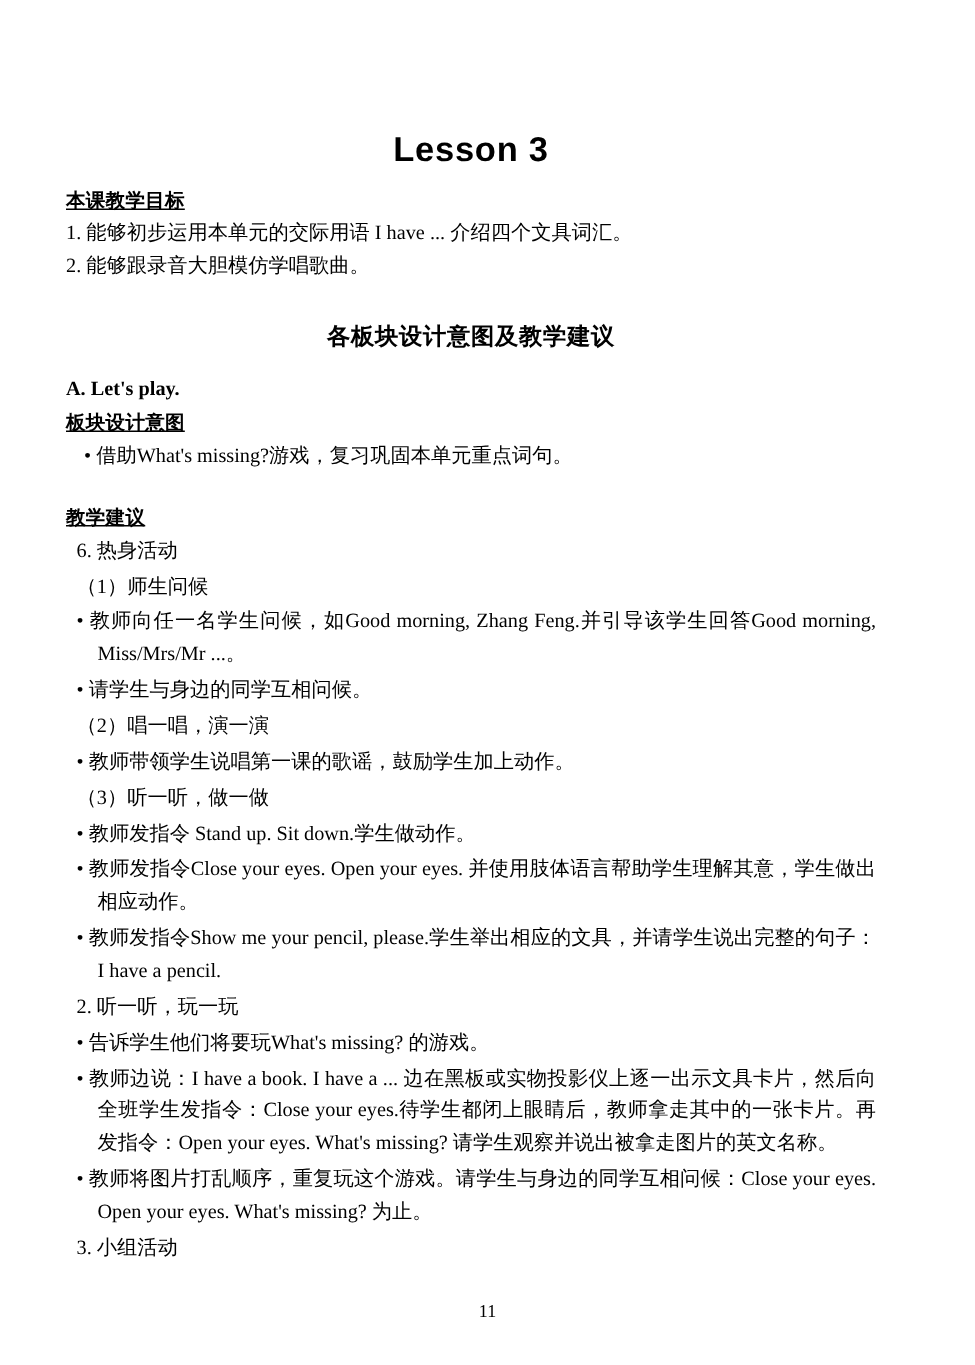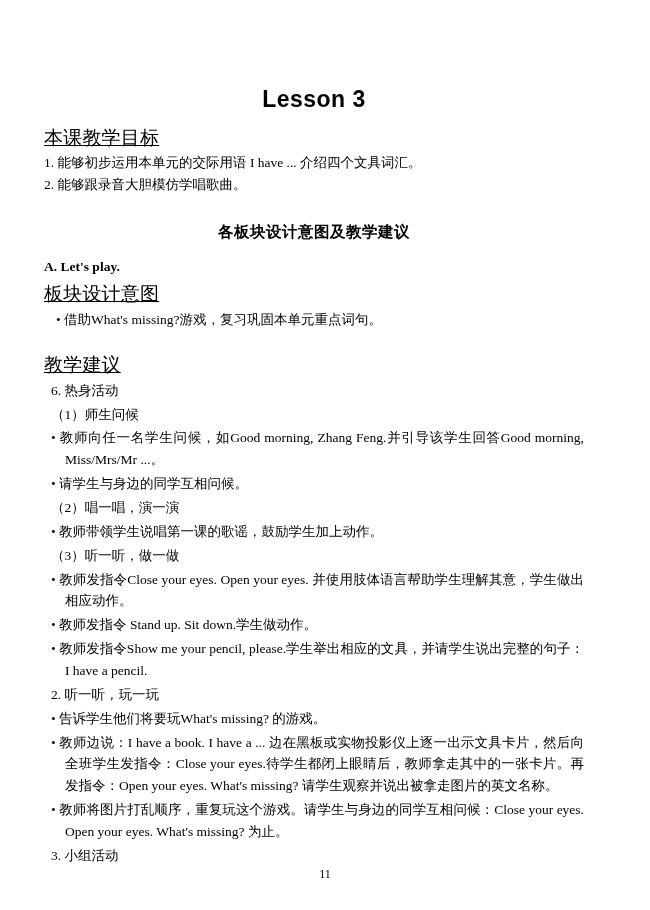--- a/index.html
+++ b/index.html
@@ -26,22 +26,22 @@
   }
   .lesson-title {
     text-align: center;
     font-family: "Liberation Sans", sans-serif;
     font-weight: bold;
     font-size: 23px;
     letter-spacing: 0.5px;
     margin: 14px 0 12px 0;
   }
   .u-head {
-    font-size: 19px;
-    font-weight: normal;
+    font-size: 13px;
+    font-weight: bold;
     text-decoration: underline;
     margin: 6px 0 2px 0;
     letter-spacing: 0.2px;
   }
   .num-line {
     font-size: 13.5px;
     line-height: 1.55;
     margin: 1px 0;
   }
   .section-center {
@@ -111,22 +111,22 @@
 
   <div class="u-head">教学建议</div>
 
   <div class="sub">6. 热身活动</div>
   <div class="sub">（1）师生问候</div>
   <div class="bullet-in">• 教师向任一名学生问候，如Good morning, Zhang Feng.并引导该学生回答Good morning, Miss/Mrs/Mr ...。</div>
   <div class="bullet-in">• 请学生与身边的同学互相问候。</div>
   <div class="sub">（2）唱一唱，演一演</div>
   <div class="bullet-in">• 教师带领学生说唱第一课的歌谣，鼓励学生加上动作。</div>
   <div class="sub">（3）听一听，做一做</div>
+  <div class="bullet-in">• 教师发指令 Stand up. Sit down.学生做动作。</div>
   <div class="bullet-in">• 教师发指令Close your eyes. Open your eyes. 并使用肢体语言帮助学生理解其意，学生做出相应动作。</div>
-  <div class="bullet-in">• 教师发指令 Stand up. Sit down.学生做动作。</div>
   <div class="bullet-in">• 教师发指令Show me your pencil, please.学生举出相应的文具，并请学生说出完整的句子：I have a pencil.</div>
 
   <div class="sub">2. 听一听，玩一玩</div>
   <div class="bullet-in">• 告诉学生他们将要玩What's missing? 的游戏。</div>
   <div class="bullet-in">• 教师边说：I have a book. I have a ... 边在黑板或实物投影仪上逐一出示文具卡片，然后向全班学生发指令：Close your eyes.待学生都闭上眼睛后，教师拿走其中的一张卡片。再发指令：Open your eyes. What's missing? 请学生观察并说出被拿走图片的英文名称。</div>
   <div class="bullet-in">• 教师将图片打乱顺序，重复玩这个游戏。请学生与身边的同学互相问候：Close your eyes. Open your eyes. What's missing? 为止。</div>
 
   <div class="sub">3. 小组活动</div>
 
   <div class="page-number">11</div>

